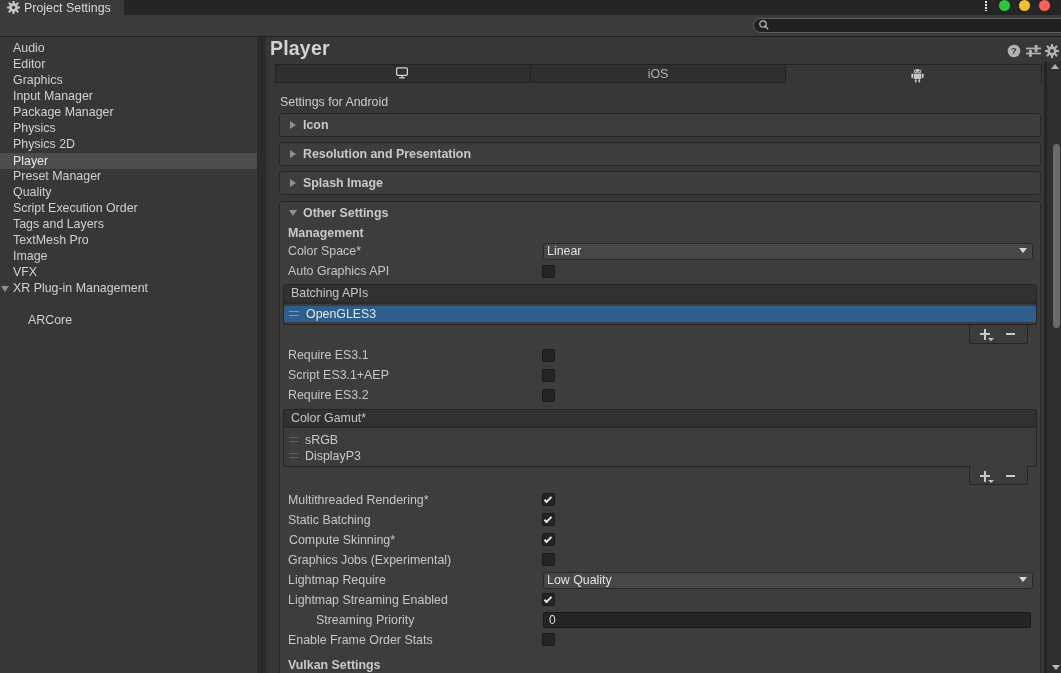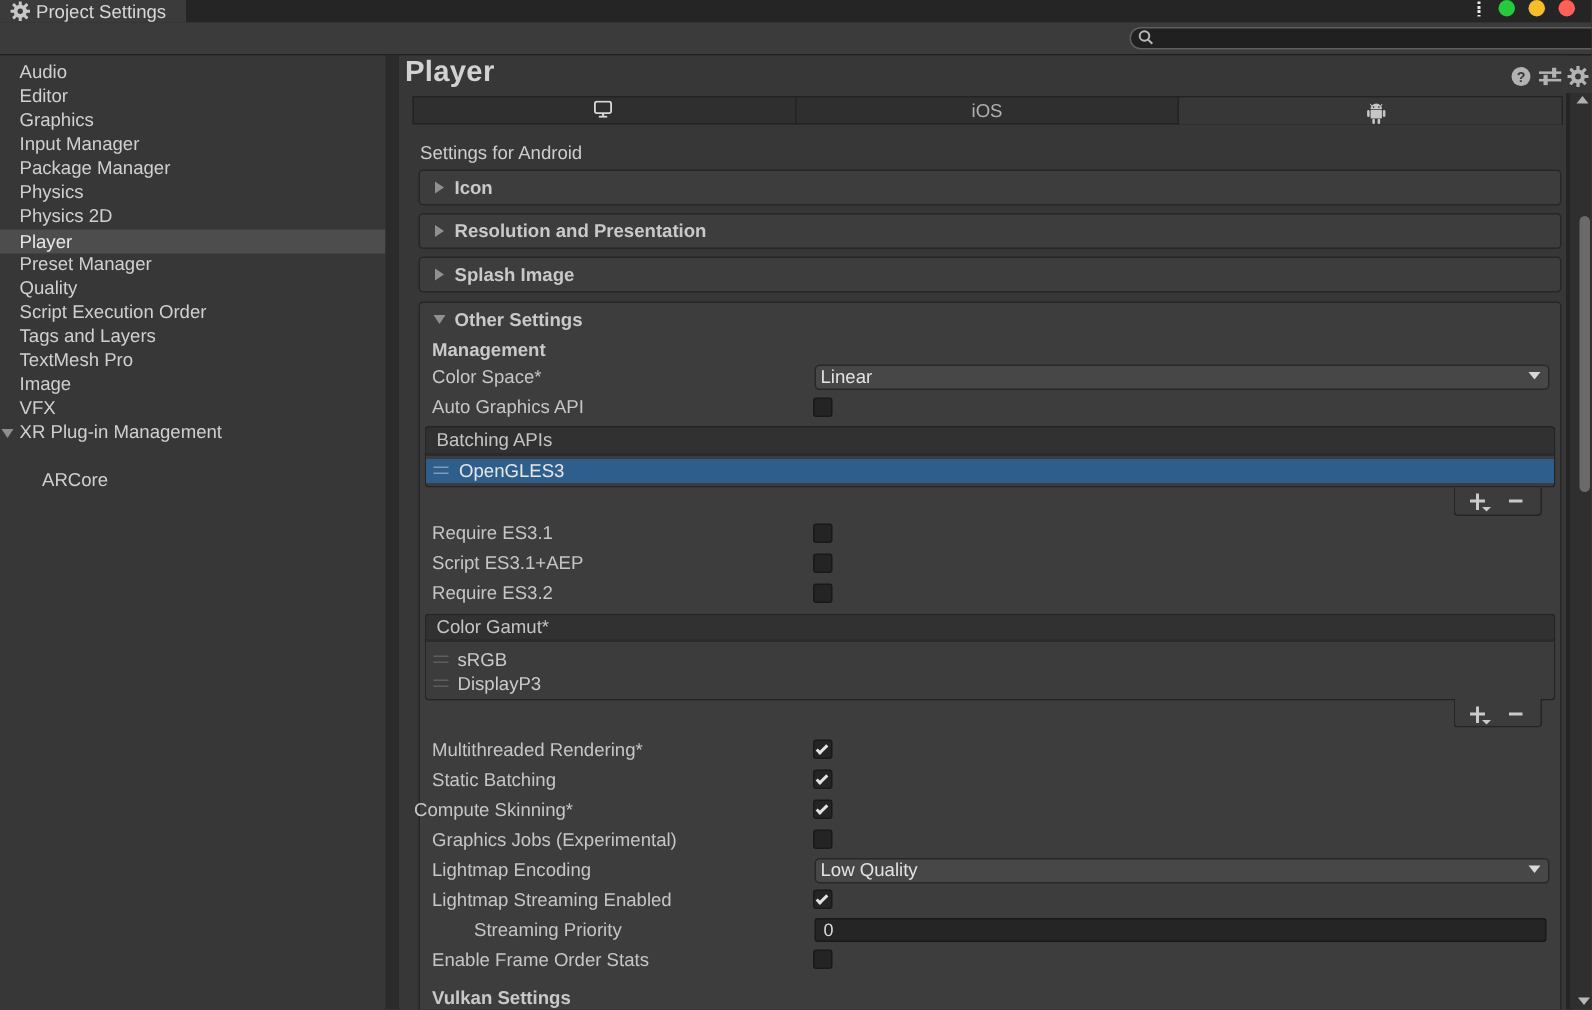--- a/index.html
+++ b/index.html
@@ -172,26 +172,26 @@
 <div class="abs" style="left:983.8px;top:471px;width:2px;height:10.5px;background:#c9c9c9"></div>
 <div class="dar" style="left:987.5px;top:479.5px;border-left-width:3.2px;border-right-width:3.2px;border-top-width:3.6px;border-top-color:#c9c9c9"></div>
 <div class="abs" style="left:1005.5px;top:475.2px;width:9.5px;height:2px;background:#c9c9c9"></div>
 
 <div class="txt" style="left:288px;top:491.5px">Multithreaded Rendering*</div>
 <div class="cb" style="left:542px;top:493px"></div>
 <div class="chk" style="left:544px;top:496.5px"></div>
 <div class="txt" style="left:288px;top:511.5px">Static Batching</div>
 <div class="cb" style="left:542px;top:513px"></div>
 <div class="chk" style="left:544px;top:516.5px"></div>
-<div class="txt" style="left:276px;top:531.5px">Compute Skinning*</div>
+<div class="txt" style="left:289px;top:531.5px">Compute Skinning*</div>
 <div class="cb" style="left:542px;top:533px"></div>
 <div class="chk" style="left:544px;top:536.5px"></div>
 <div class="txt" style="left:288px;top:551.5px">Graphics Jobs (Experimental)</div>
 <div class="cb" style="left:542px;top:553px"></div>
-<div class="txt" style="left:288px;top:571.5px">Lightmap Encoding</div>
+<div class="txt" style="left:288px;top:571.5px">Lightmap Require</div>
 <div class="dd" style="top:571.5px">Low Quality</div>
 <div class="dar" style="left:1019px;top:577px"></div>
 <div class="txt" style="left:288px;top:591.5px">Lightmap Streaming Enabled</div>
 <div class="cb" style="left:542px;top:593px"></div>
 <div class="chk" style="left:544px;top:596.5px"></div>
 <div class="txt" style="left:316px;top:611.5px">Streaming Priority</div>
 <div class="abs" style="left:543px;top:611.5px;width:488px;height:16px;background:#252525;border:1px solid #191919;border-radius:2px;color:#dcdcdc;line-height:14px;padding-left:5px;font-size:12px">0</div>
 <div class="txt" style="left:288px;top:631.5px">Enable Frame Order Stats</div>
 <div class="cb" style="left:542px;top:633px"></div>
 <div class="txt b" style="left:288px;top:656.5px">Vulkan Settings</div>

